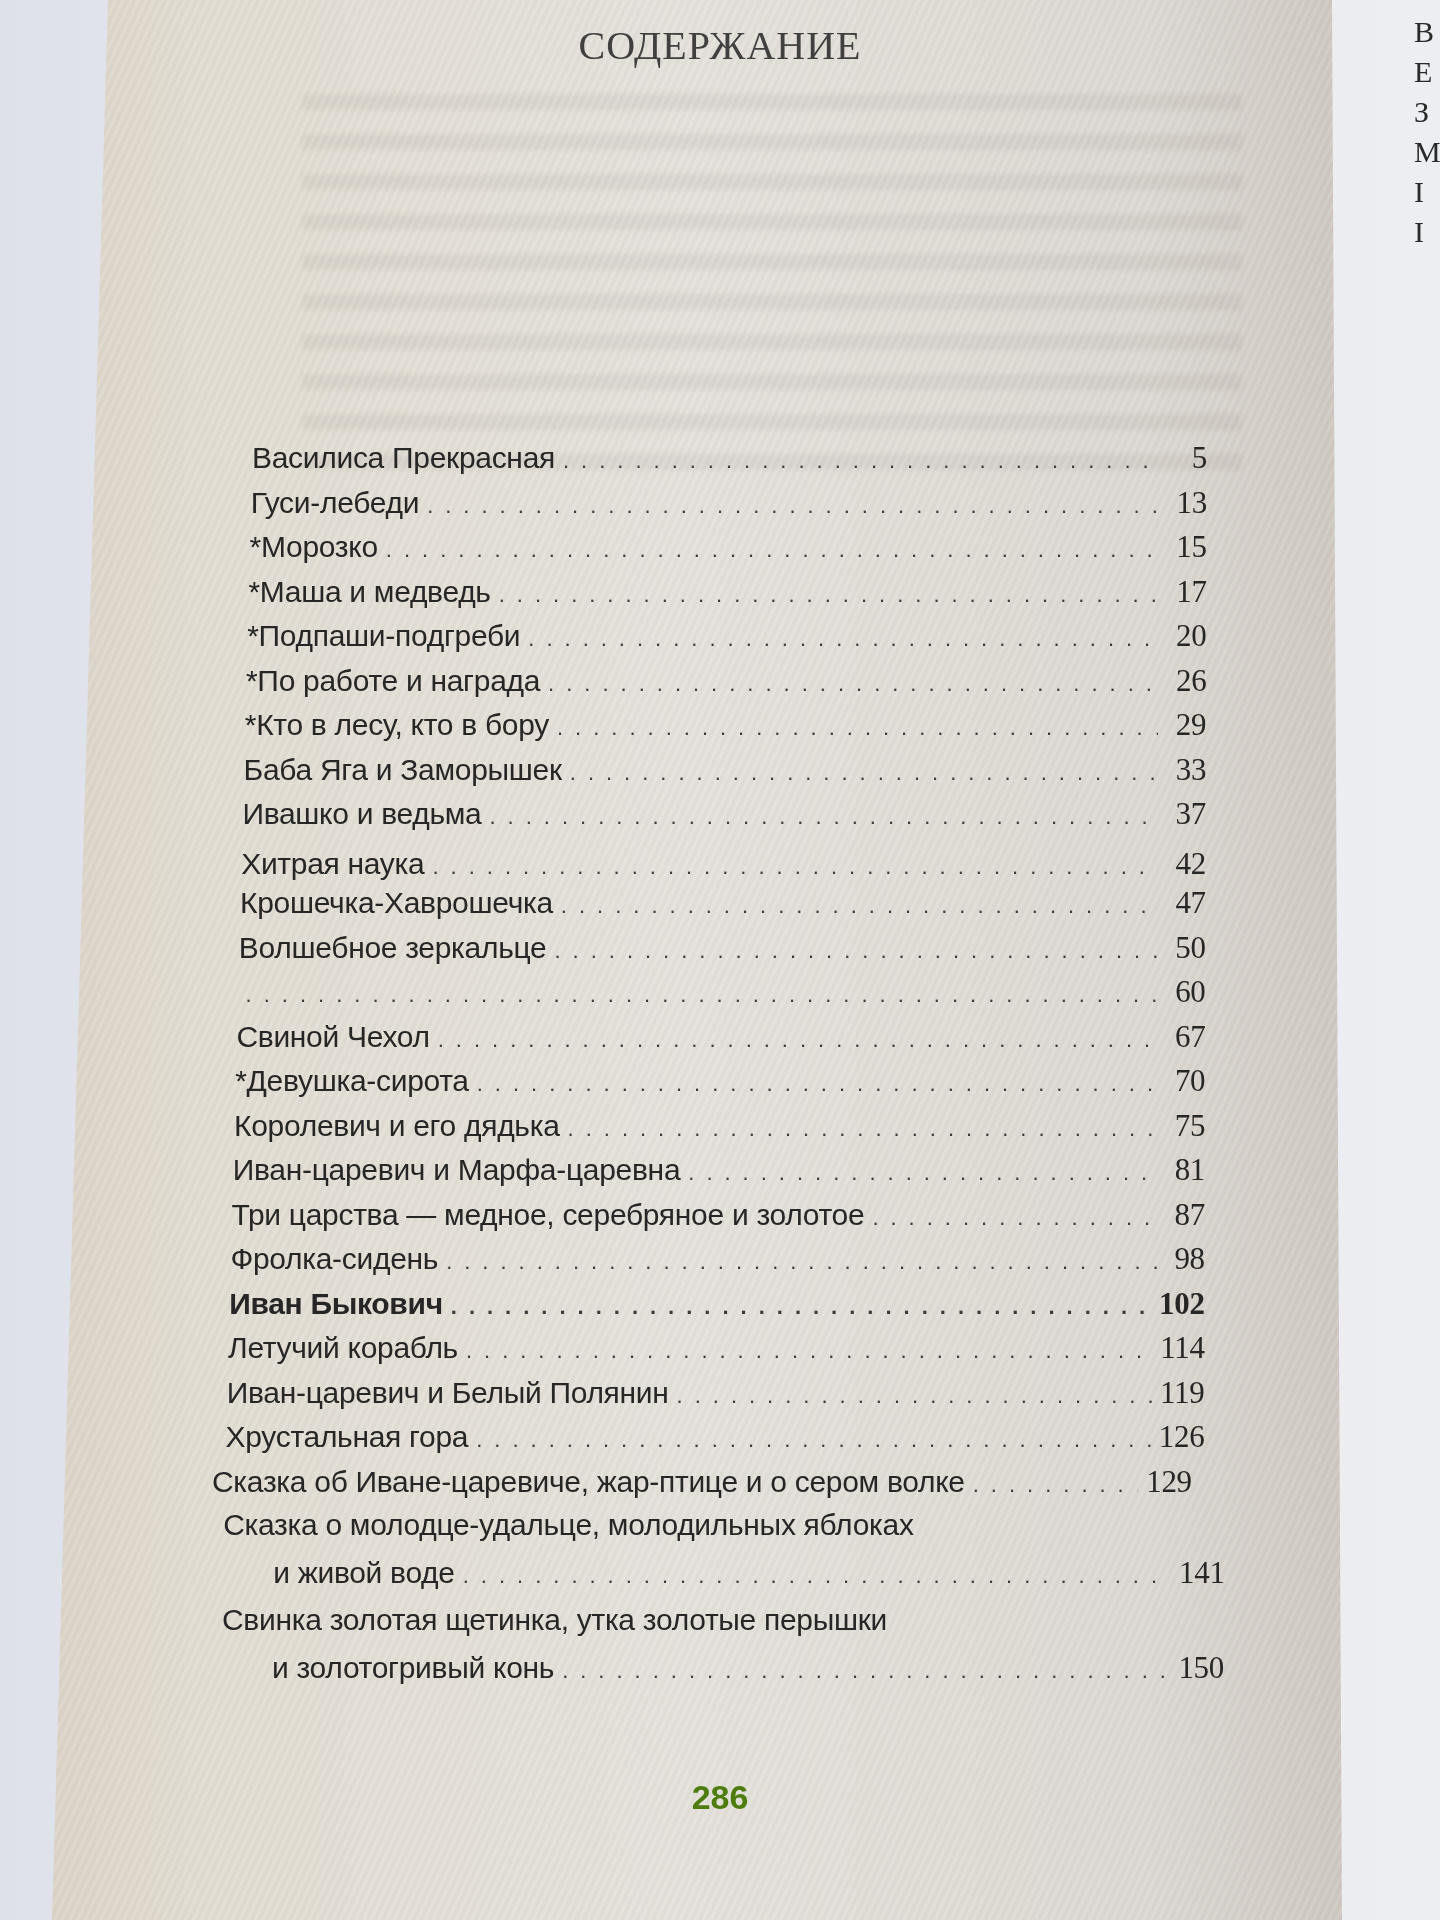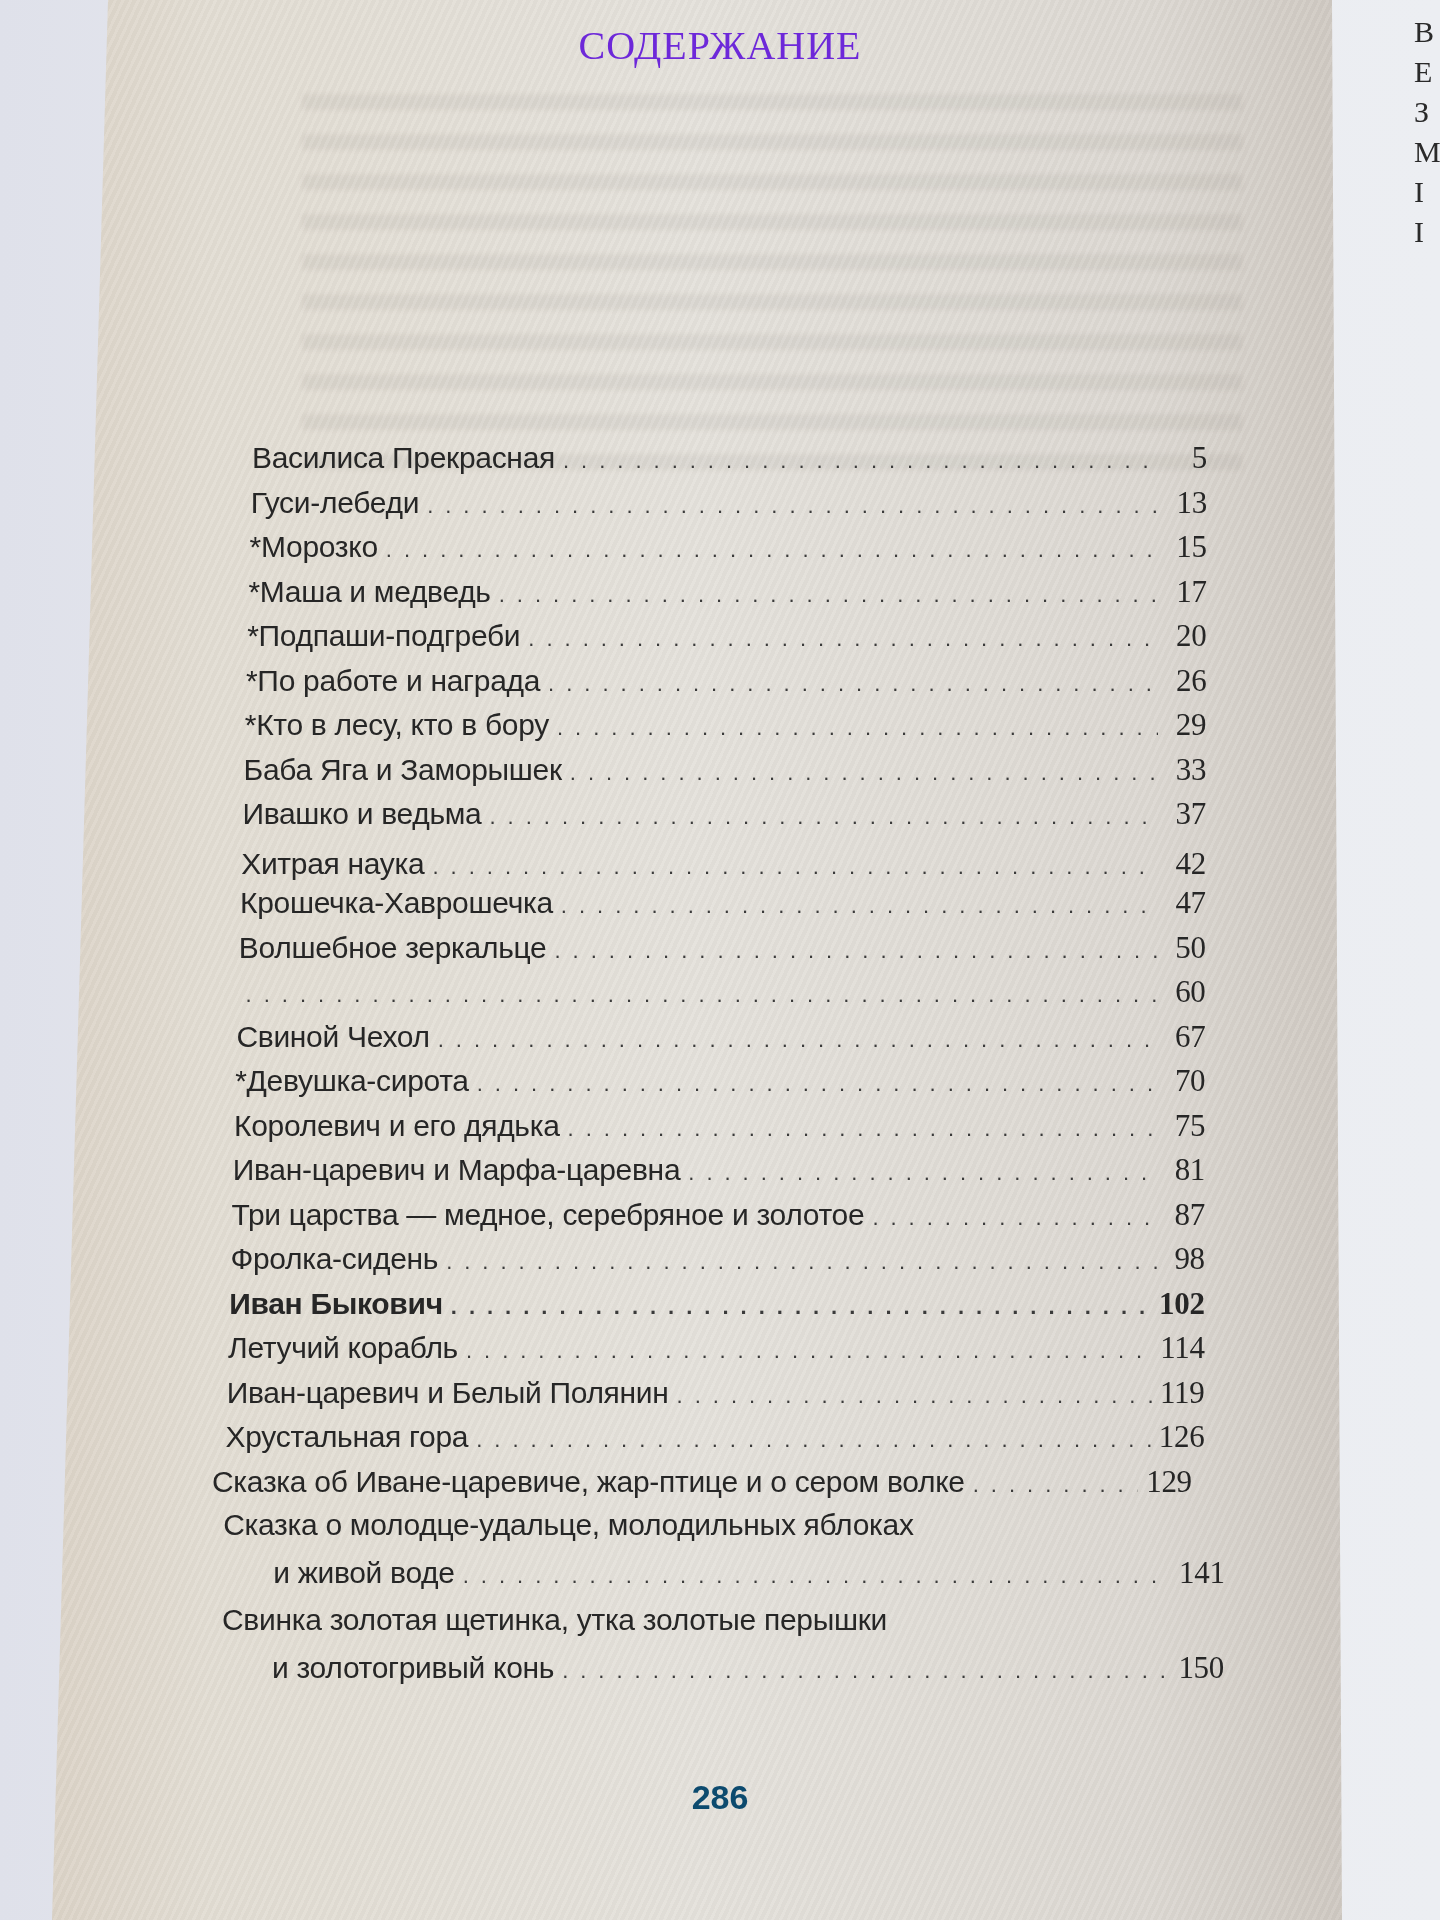--- a/index.html
+++ b/index.html
@@ -27,40 +27,40 @@
       filter: blur(2px);
     }
     .next-page {
       position: absolute; right: 0; top: 0; width: 26px; height: 260px;
       font-family: "Liberation Serif", serif; font-size: 30px; color: #2a2a2a;
       line-height: 40px; padding-top: 12px;
     }
     .next-page span { display: block; }
     .title {
       position: absolute; top: 22px; left: 0; width: 1440px; text-align: center;
-      font-size: 40px; letter-spacing: 1px; color: #6d28d9;
+      font-size: 40px; letter-spacing: 1px; color: #404040;
     }
     .toc {
       position: absolute; left: 0; top: 440px; width: 1440px;
     }
     .toc-row {
       position: absolute; display: flex; align-items: baseline;
       font-size: 30px; color: #262626; font-family: "Liberation Sans Narrow", "Liberation Sans", sans-serif;
       letter-spacing: -0.3px;
     }
     .toc-row .label { white-space: nowrap; }
     .toc-row .dots {
       flex: 1; overflow: hidden; white-space: nowrap; margin: 0 8px; color: #3a3a3a;
       letter-spacing: 12px; font-size: 22px;
     }
     .toc-row .num { min-width: 40px; text-align: right; font-family: "Liberation Serif", serif; font-size: 31px; }
     .toc-row.cont { padding-left: 50px; }
     .footer {
       position: absolute; top: 1778px; left: 0; width: 1440px; text-align: center;
-      font-size: 34px; color: #0c4a6e; font-family: "Liberation Sans", sans-serif; font-weight: bold;
+      font-size: 34px; color: #4d7c0f; font-family: "Liberation Sans", sans-serif; font-weight: bold;
     }
   </style>
 </head>
 <body>
 
 <div class="backdrop"></div>
 
 <div class="page">
   <div class="ghost"></div>
 </div>

